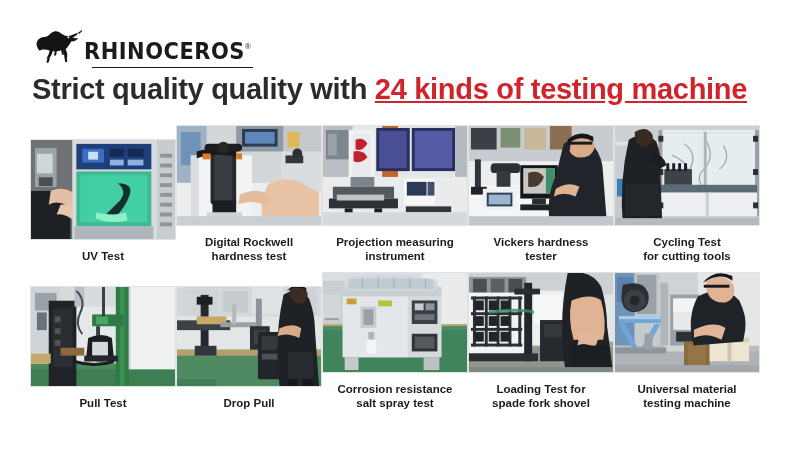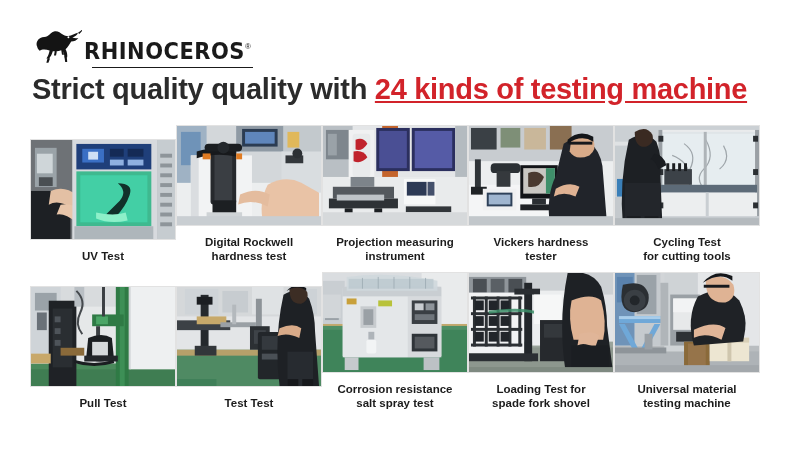--- a/index.html
+++ b/index.html
@@ -424,21 +424,21 @@
             <path d="M108 8 q16 -10 26 4 q6 16 6 34 l4 55 -40 0 q-6 -48 4 -93 Z" fill="#1e2125"></path>
             <path d="M114 2 q12 -6 18 3 q2 9 -6 12 q-12 1 -12 -15 Z" fill="#3c2d24"></path>
             <path d="M111 4 q12 -7 20 0 l0 -3 q-12 -6 -20 3 Z" fill="#15171a"></path>
             <path d="M104 42 q14 -6 22 0 l-2 10 q-12 -6 -22 -2 Z" fill="#d9ab89"></path>
             <rect x="112" y="66" width="26" height="35" fill="#272b30"></rect>
             <rect x="112" y="94" width="11" height="7" fill="#17191c"></rect>
             <rect x="127" y="94" width="11" height="7" fill="#17191c"></rect>
             <rect x="0" y="94" width="40" height="7" fill="#3f7f58"></rect>
           </svg>
         </div>
-        <div class="caption">Test Test</div>
+        <div class="caption">Drop Pull</div>
       </div>
 
       <div class="cell">
         <div class="thumb">
           <svg viewBox="0 0 146 101" preserveAspectRatio="none">
             <rect width="146" height="101" fill="#e7e9ea"></rect>
             <rect x="0" y="0" width="146" height="24" fill="#dadde0"></rect>
             <rect x="0" y="52" width="146" height="49" fill="#4f8f66"></rect>
             <rect x="0" y="58" width="146" height="43" fill="#3f845a"></rect>
             <rect x="0" y="46" width="146" height="8" fill="#c3a96e"></rect>

